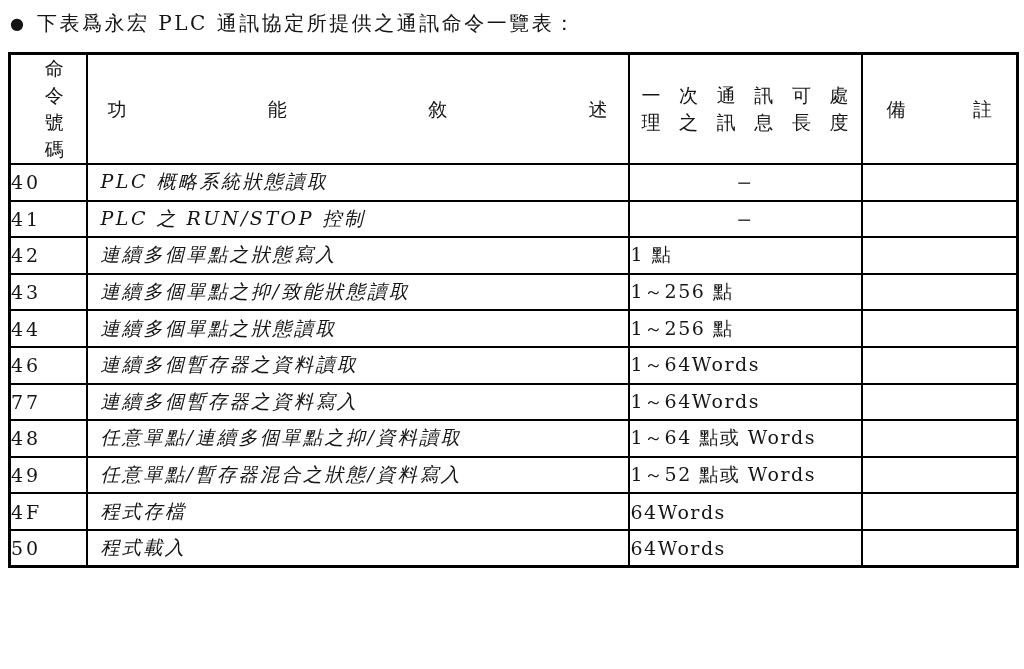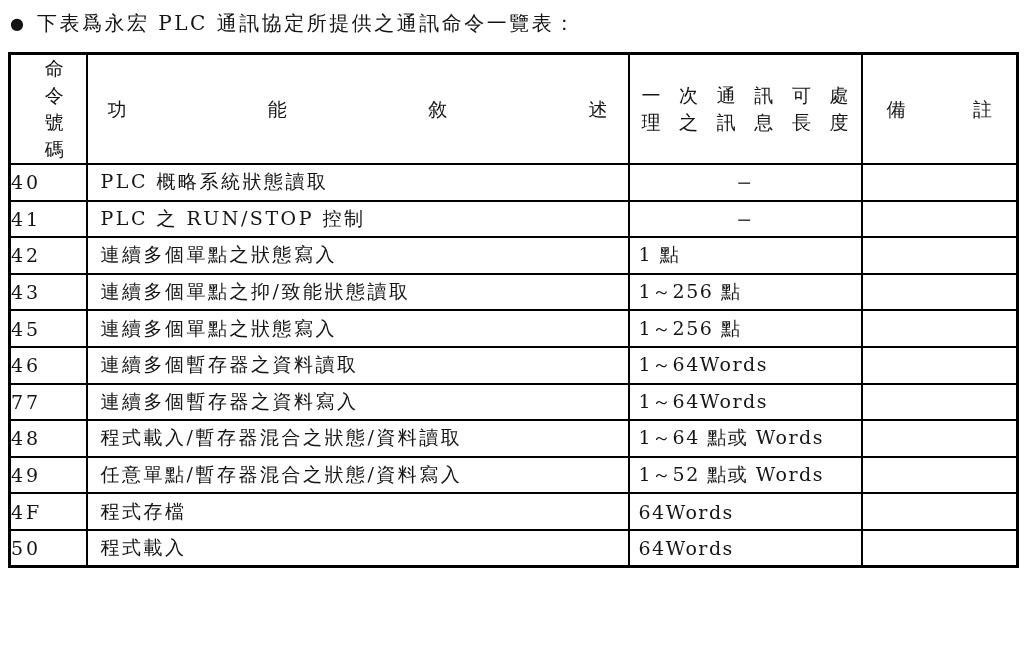--- a/index.html
+++ b/index.html
@@ -67,22 +67,22 @@
   th.hdr-len  { padding: 0 12px; }
   th.hdr-note { padding: 0 24px; }
   .justify-chars {
     display: flex;
     justify-content: space-between;
     line-height: 27px;
   }
 
   
   td.col-code { letter-spacing: 3px; }
-  td.col-desc { padding-left: 13px; letter-spacing: 2.5px; }
-  td.col-len  { padding-left: 9px; letter-spacing: 1.5px; }
+  td.col-desc { padding-left: 13px; letter-spacing: 2.5px; font-style: italic; }
+  td.col-len  { padding-left: 1px; letter-spacing: 1.5px; }
   td.col-len.center { text-align: center; padding-left: 0; color: #3a3a3a; }
 </style>
 </head>
 <body>
 
 <div class="page">
 
   <div class="title-line">
     <span class="bullet">●</span>
     <span>下表爲永宏 PLC 通訊協定所提供之通訊命令一覽表：</span>
@@ -157,45 +157,45 @@
     <td class="col-note"><span></span></td>
   </tr>
 
   <tr>
     <td class="col-code"><span>43</span></td>
     <td class="col-desc"><span>連續多個單點之抑/致能狀態讀取</span></td>
     <td class="col-len"><span>1～256 點</span></td>
     <td class="col-note"><span></span></td>
   </tr>
 
-
-  <tr>
-    <td class="col-code"><span>45</span></td>
-    <td class="col-desc"><span>連續多個單點之狀態寫入</span></td>
+  <tr>
+    <td class="col-code"><span>44</span></td>
+    <td class="col-desc"><span>連續多個單點之狀態讀取</span></td>
     <td class="col-len"><span>1～256 點</span></td>
     <td class="col-note"><span></span></td>
   </tr>
+
 
   <tr>
     <td class="col-code"><span>46</span></td>
     <td class="col-desc"><span>連續多個暫存器之資料讀取</span></td>
     <td class="col-len"><span>1～64Words</span></td>
     <td class="col-note"><span></span></td>
   </tr>
 
   <tr>
     <td class="col-code"><span>77</span></td>
     <td class="col-desc"><span>連續多個暫存器之資料寫入</span></td>
     <td class="col-len"><span>1～64Words</span></td>
     <td class="col-note"><span></span></td>
   </tr>
 
   <tr>
     <td class="col-code"><span>48</span></td>
-    <td class="col-desc"><span>程式載入/暫存器混合之狀態/資料讀取</span></td>
+    <td class="col-desc"><span>任意單點/連續多個單點之抑/資料讀取</span></td>
     <td class="col-len"><span>1～64 點或 Words</span></td>
     <td class="col-note"><span></span></td>
   </tr>
 
   <tr>
     <td class="col-code"><span>49</span></td>
     <td class="col-desc"><span>任意單點/暫存器混合之狀態/資料寫入</span></td>
     <td class="col-len"><span>1～52 點或 Words</span></td>
     <td class="col-note"><span></span></td>
   </tr>

